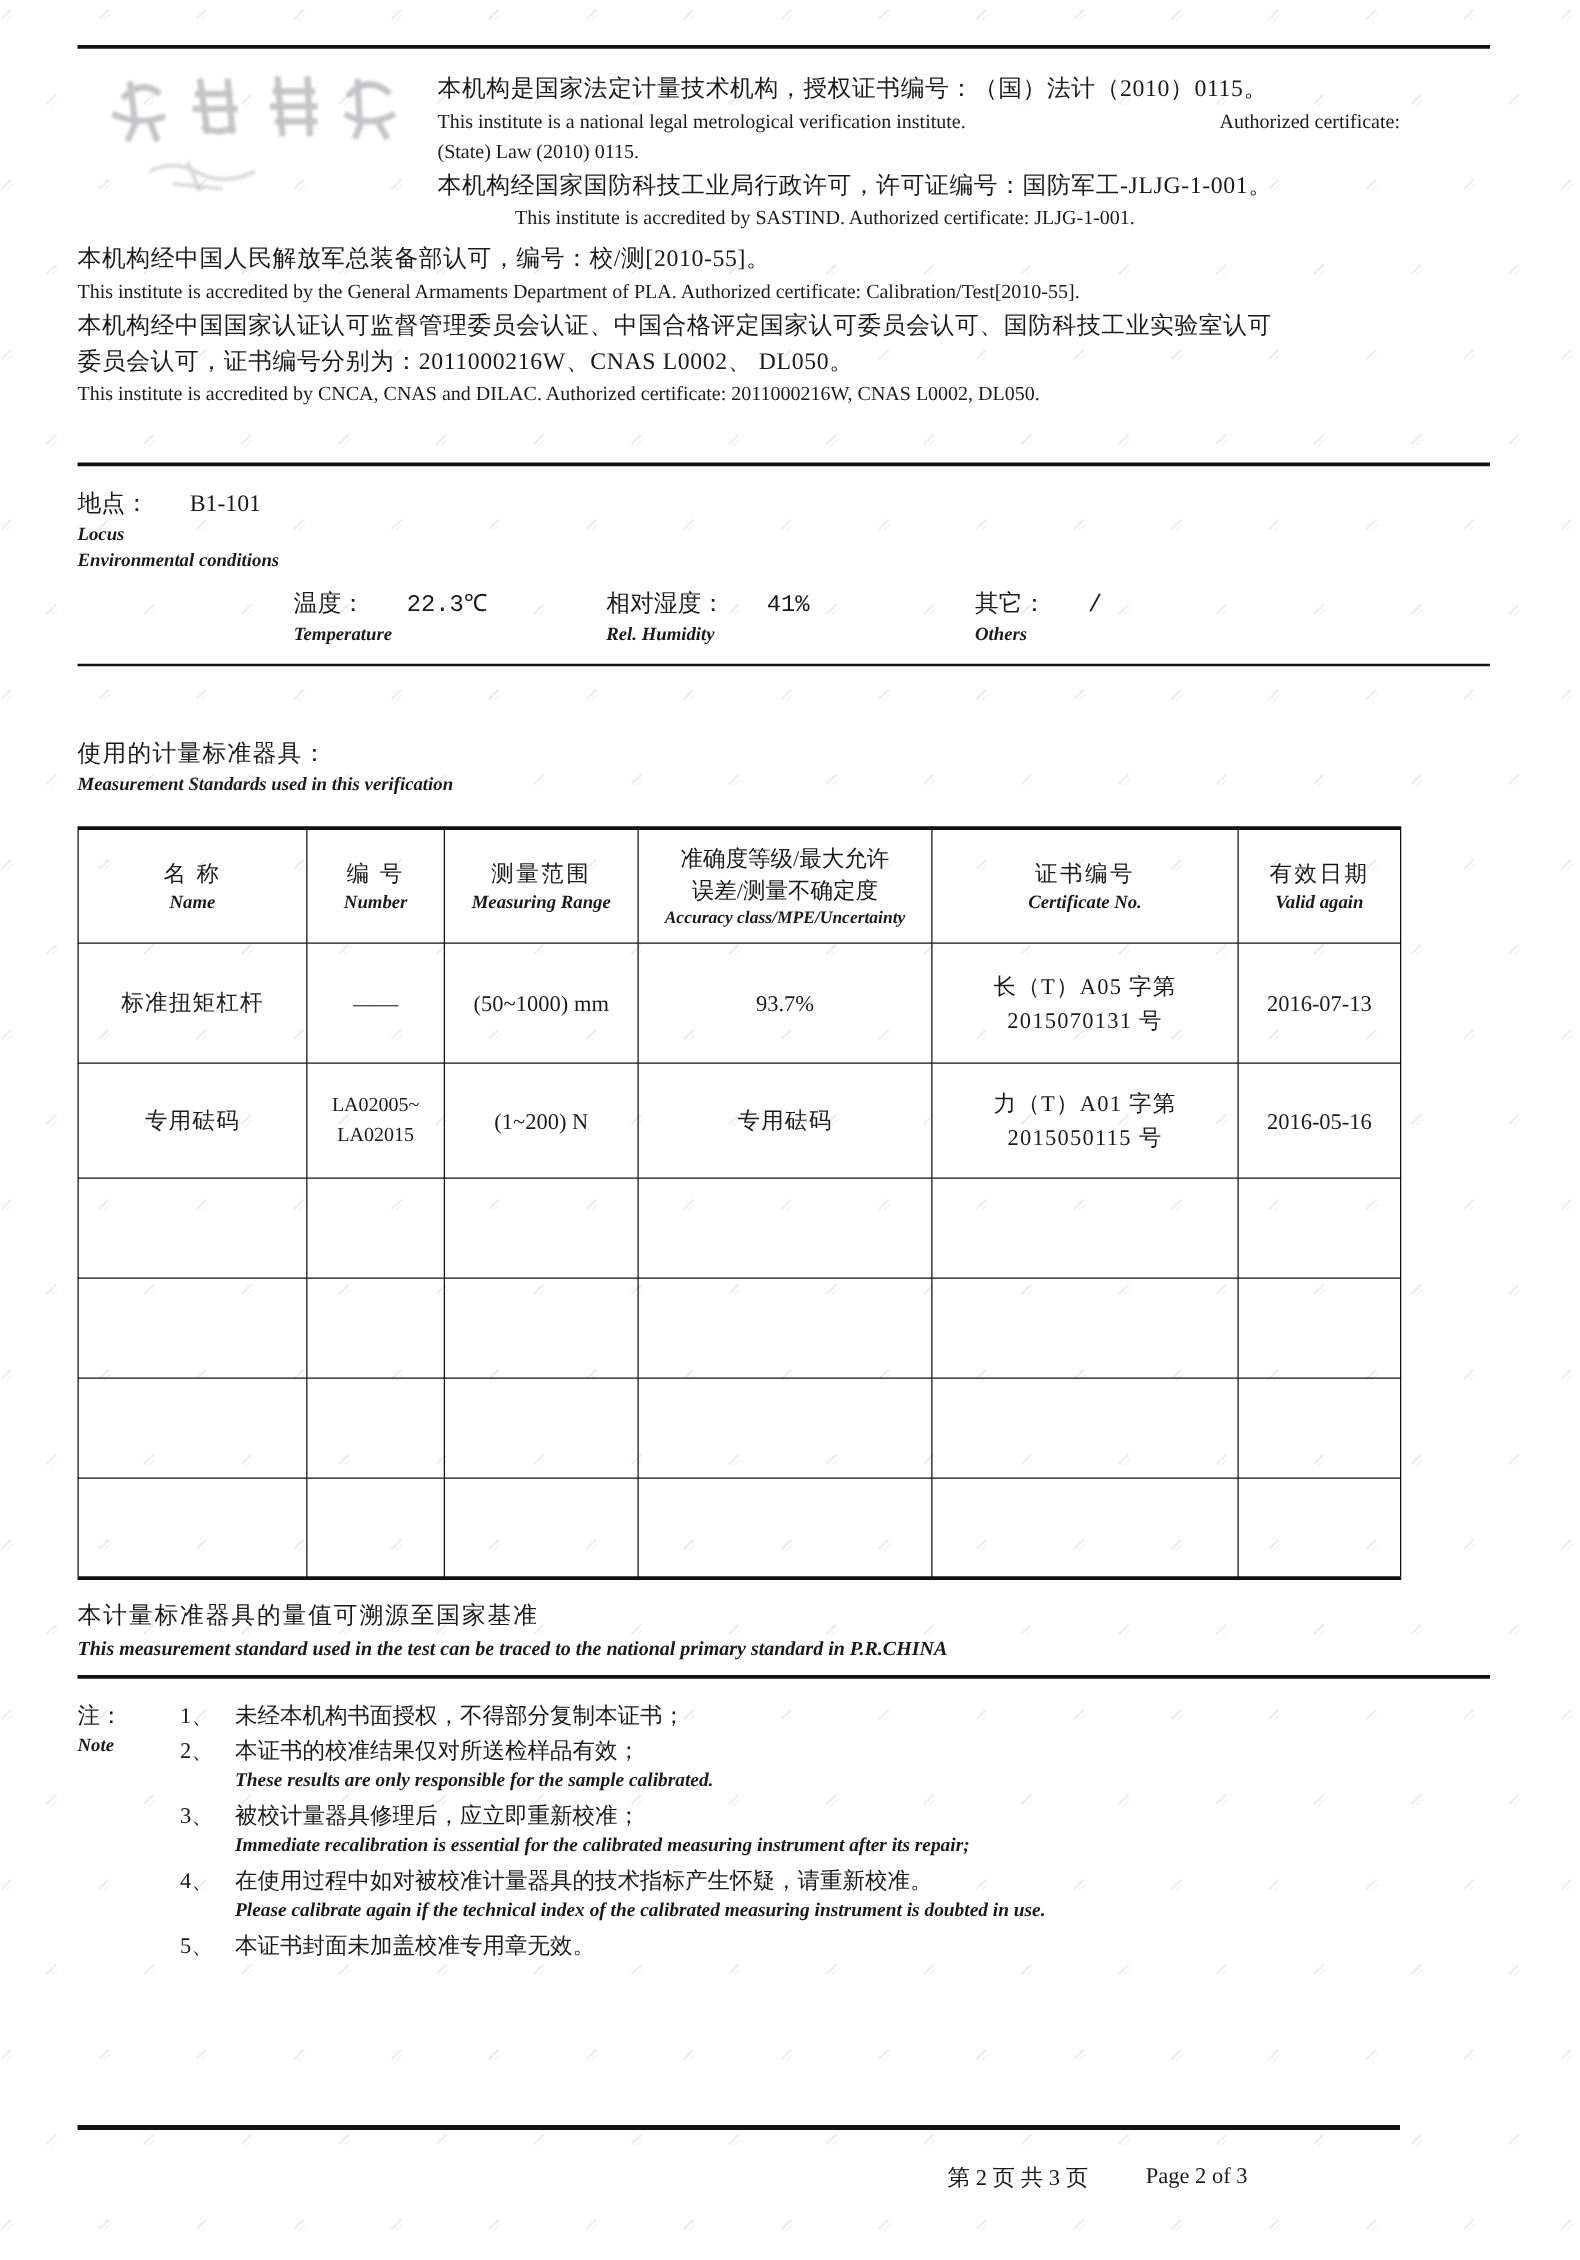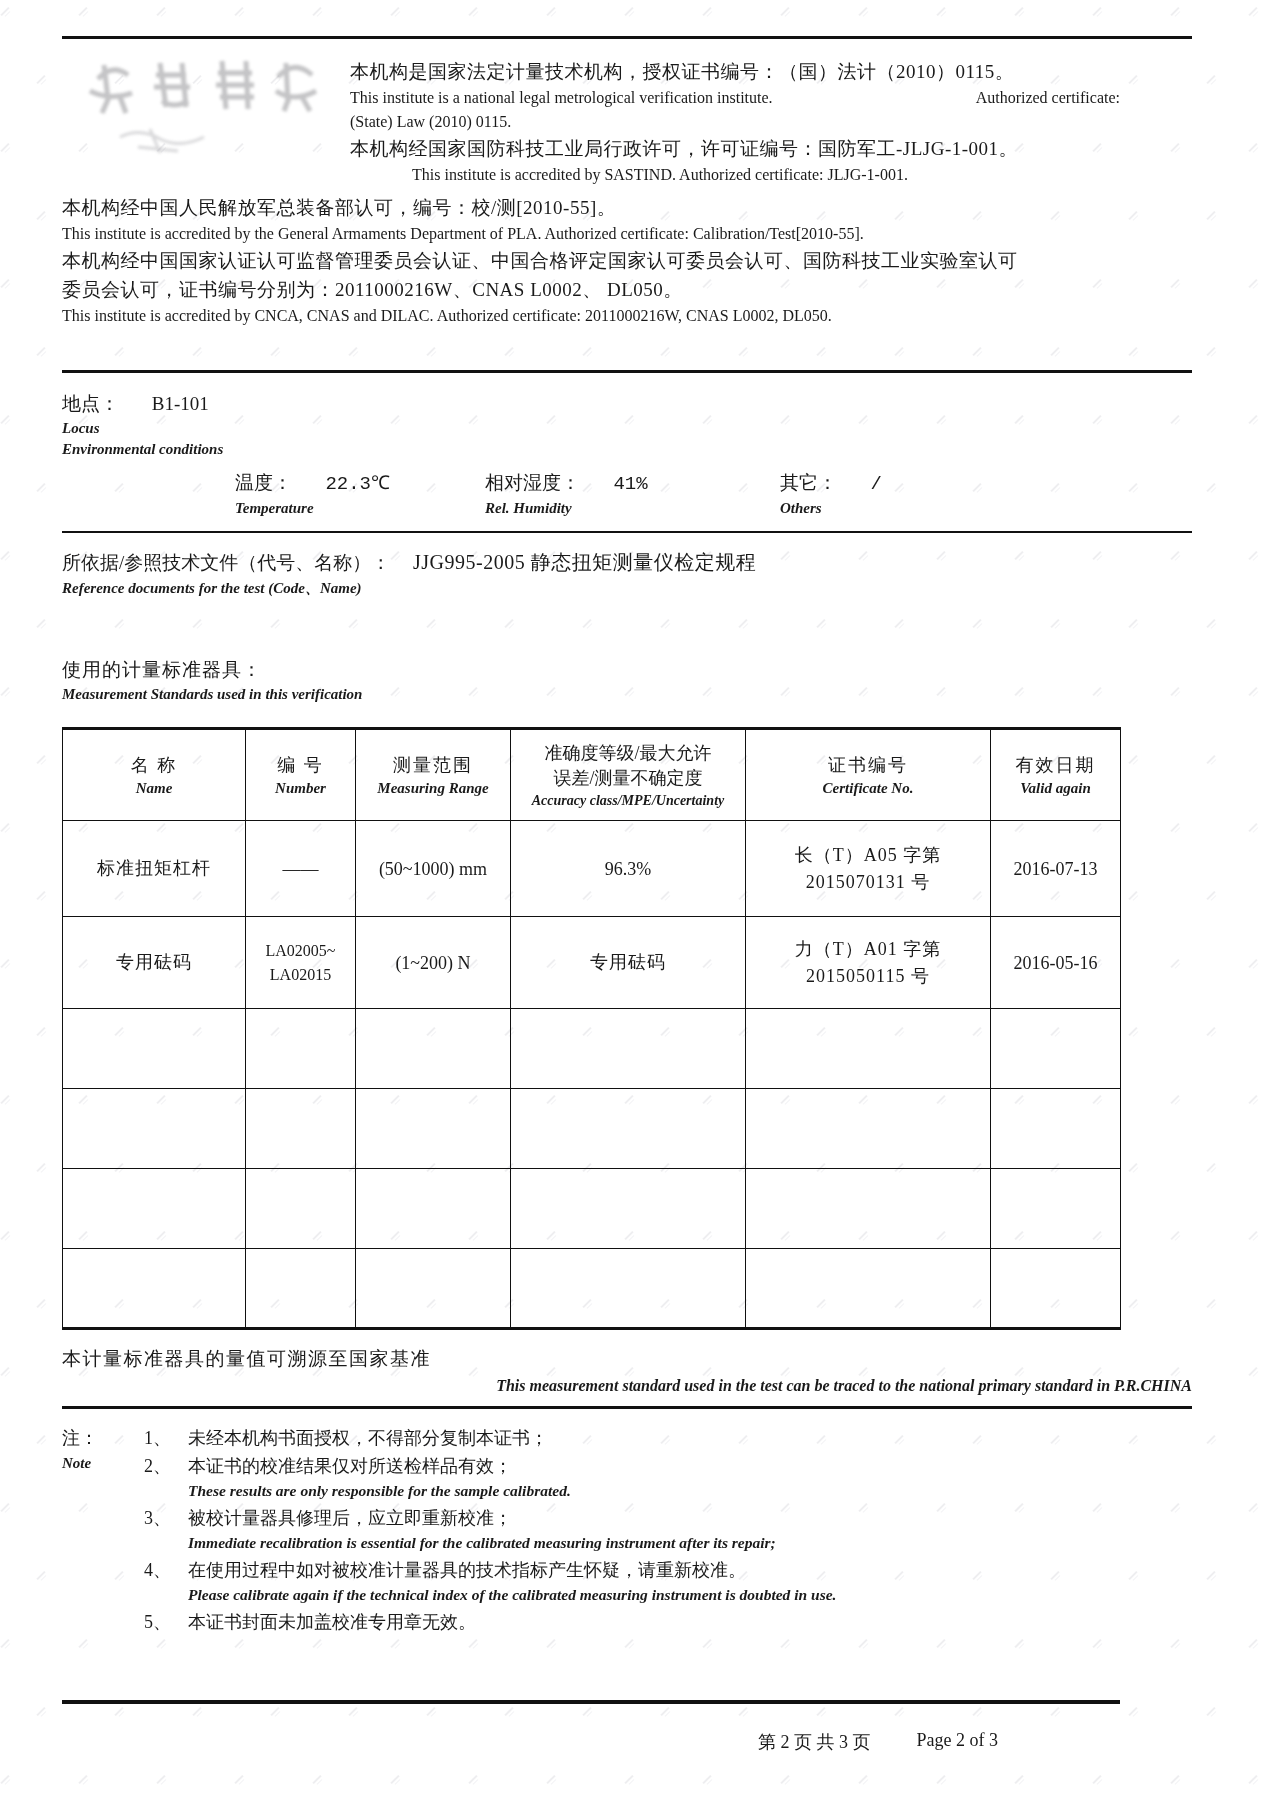--- a/index.html
+++ b/index.html
@@ -78,21 +78,21 @@
   .th-cn4 { font-size:18px; line-height:25px; letter-spacing:0; }
   .th-en { font-size:15px; font-weight:bold; font-style:italic; line-height:20px; }
   .th-en4 { font-size:14px; font-weight:bold; font-style:italic; line-height:19px; }
   .cell-cn { font-size:18px; line-height:27px; letter-spacing:1px; }
   .cell-sm { font-size:16px; line-height:24px; letter-spacing:0; }
   .cell-num { font-size:18px; line-height:26px; }
 
   
   .trace { margin-top:14px; }
   .trace-cn { font-size:19px; line-height:30px; letter-spacing:1.5px; }
-  .trace-en { font-size:16px; font-weight:bold; font-style:italic; line-height:24px;text-align:right; }
+  .trace-en { font-size:16px; font-weight:bold; font-style:italic; line-height:24px; }
 
   
   .notes { margin-top:16px; display:flex; }
   .note-left { width:82px; }
   .note-label-cn { font-size:18px; line-height:26px; }
   .note-label-en { font-size:15px; font-weight:bold; font-style:italic; line-height:24px; }
   .note-items { flex:1; }
   .note-item { margin-bottom:2px; }
   .ni-cn { font-size:18px; line-height:26px; display:flex; }
   .ni-num { width:44px; }
@@ -627,27 +627,20 @@
             <span>其它：</span>
             <span class="val">/</span>
           </div>
           <div class="sub-en">Others</div>
         </div>
       </div>
     </div>
 
     <div class="rule rule-3"></div>
 
-    <div class="ref">
-      <div class="ref-cn">
-        <span>所依据/参照技术文件（代号、名称）：</span>
-        <span class="ref-val">JJG995-2005 静态扭矩测量仪检定规程</span>
-      </div>
-      <div class="sub-en">Reference documents for the test (Code、Name)</div>
-    </div>
 
     <div class="std-title">
       <div class="std-cn">使用的计量标准器具：</div>
       <div class="sub-en">Measurement Standards used in this verification</div>
     </div>
 
     <table class="std">
       <colgroup>
           <col class="c1">
           <col class="c2">
@@ -688,21 +681,21 @@
         <td>
               <div class="cell-cn">标准扭矩杠杆</div>
             </td>
         <td>
               <div class="cell-num">——</div>
             </td>
         <td>
               <div class="cell-num">(50~1000) mm</div>
             </td>
         <td>
-              <div class="cell-num">96.3%</div>
+              <div class="cell-num">93.7%</div>
             </td>
         <td>
           <div class="cell-cn">长（T）A05 字第</div>
           <div class="cell-cn">2015070131 号</div>
         </td>
         <td>
               <div class="cell-num">2016-07-13</div>
             </td>
       </tr>
       <tr class="r2">

